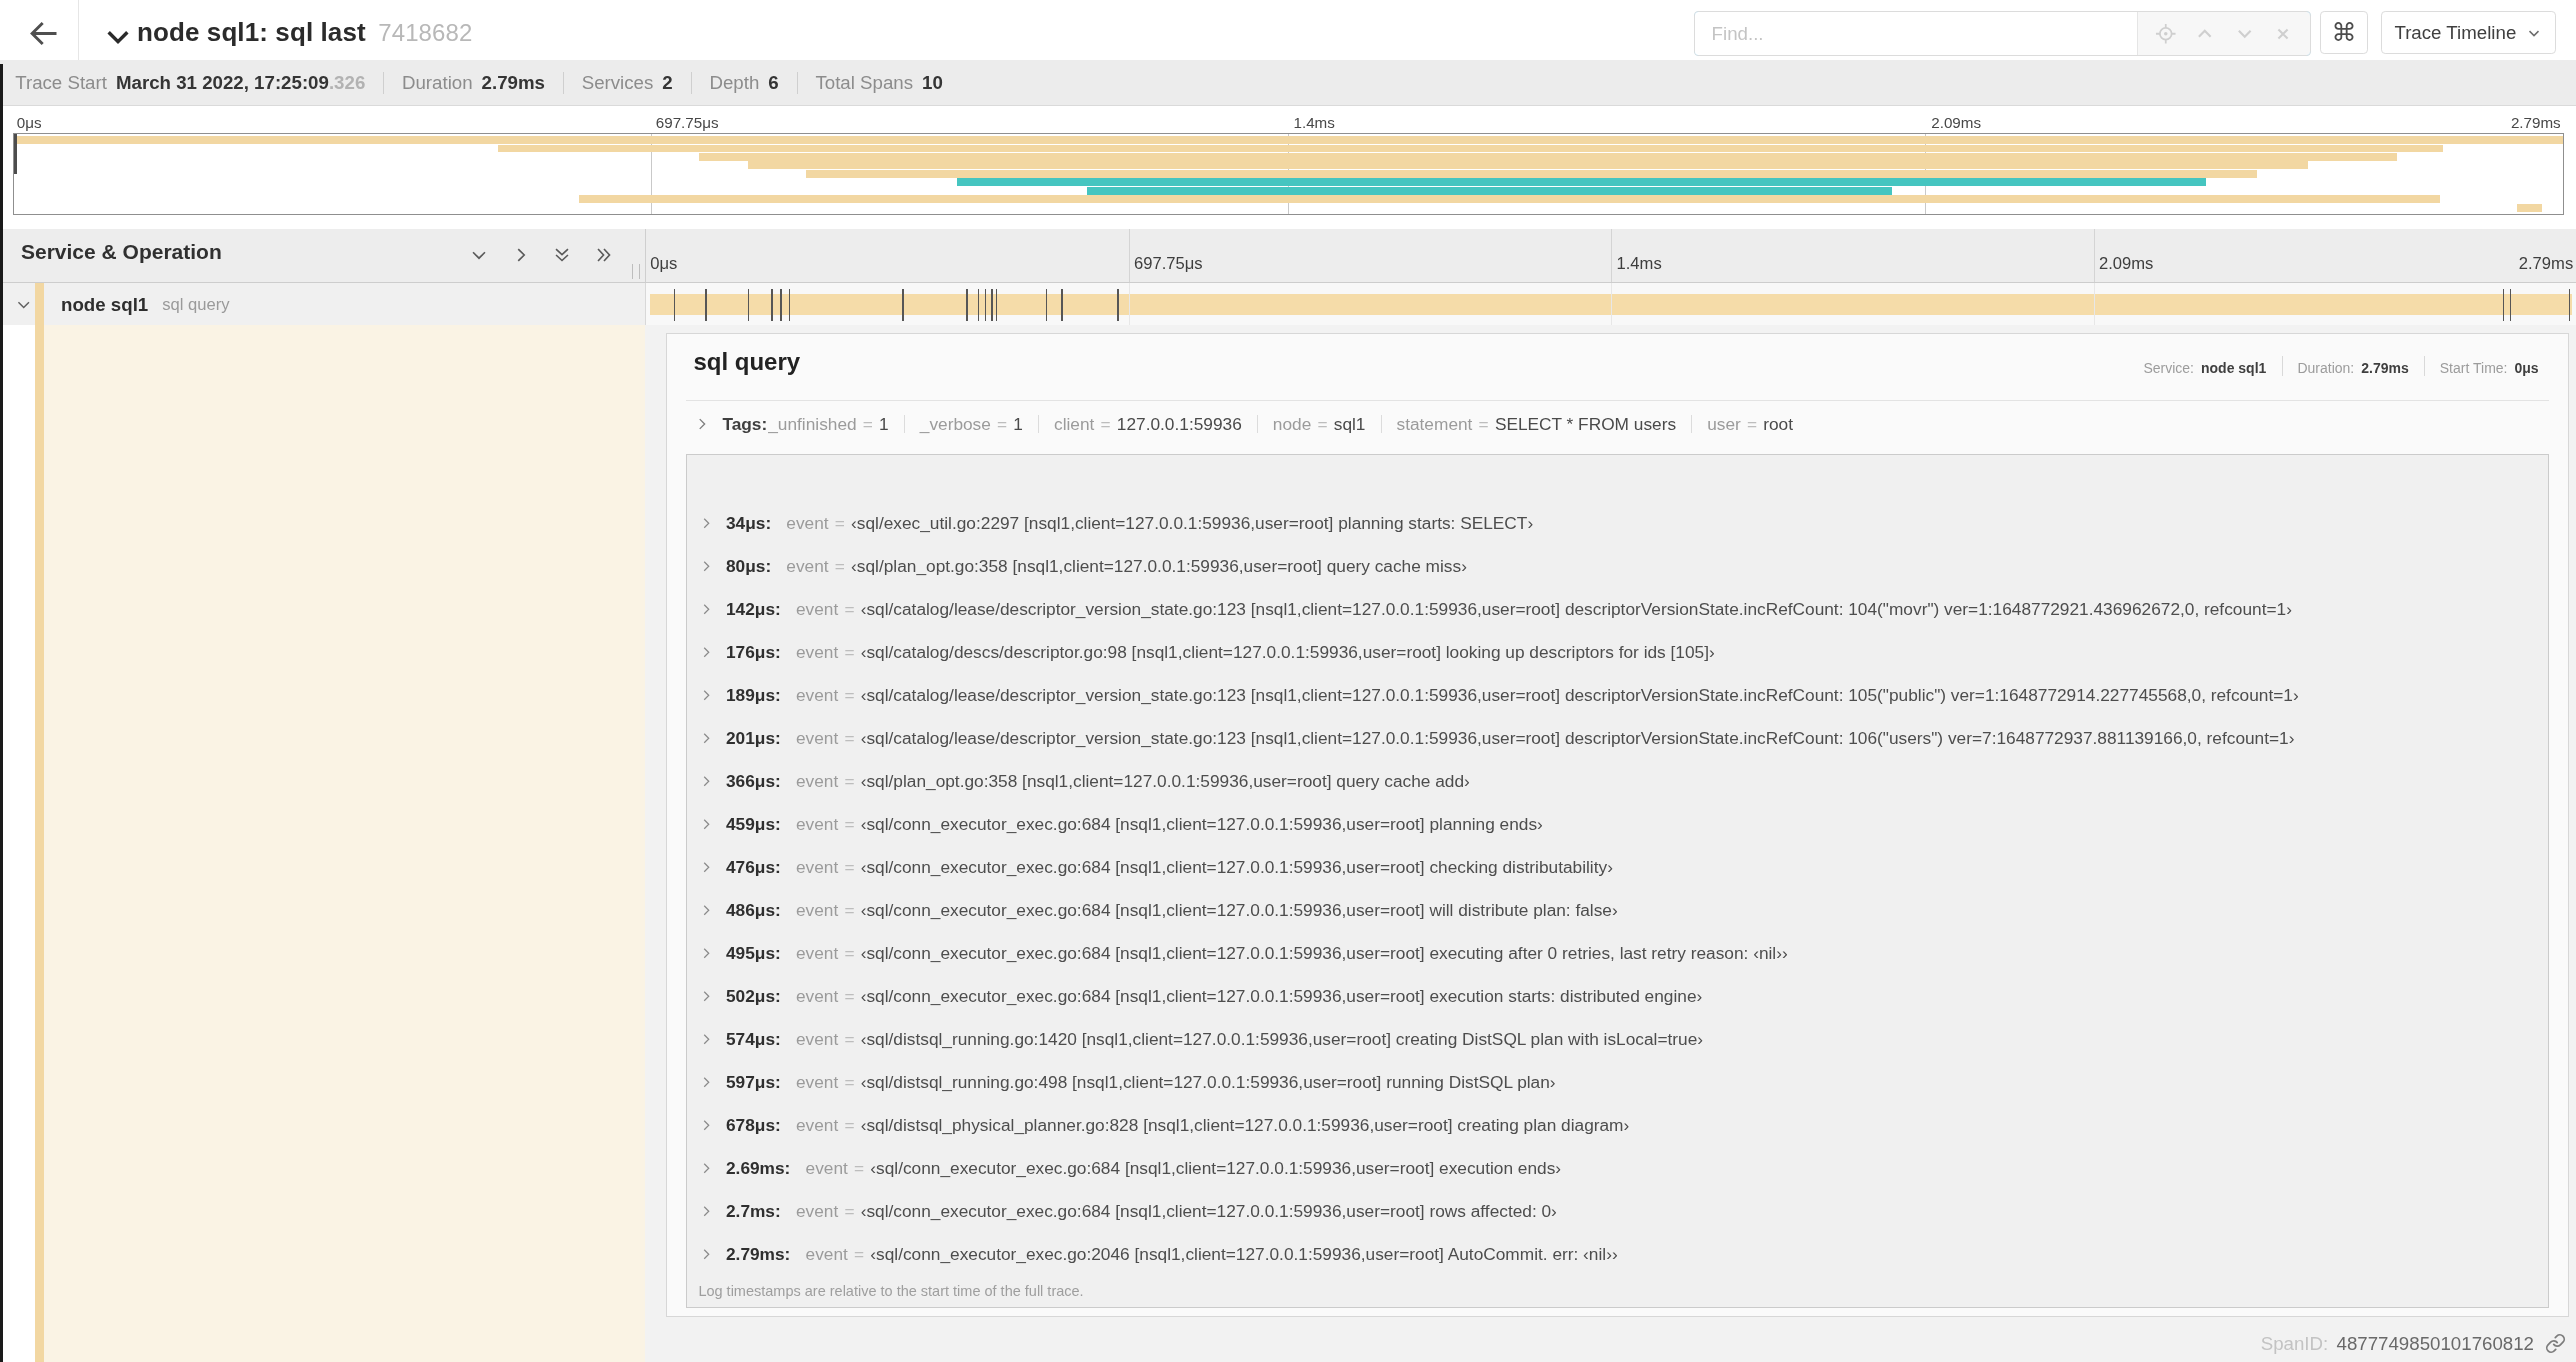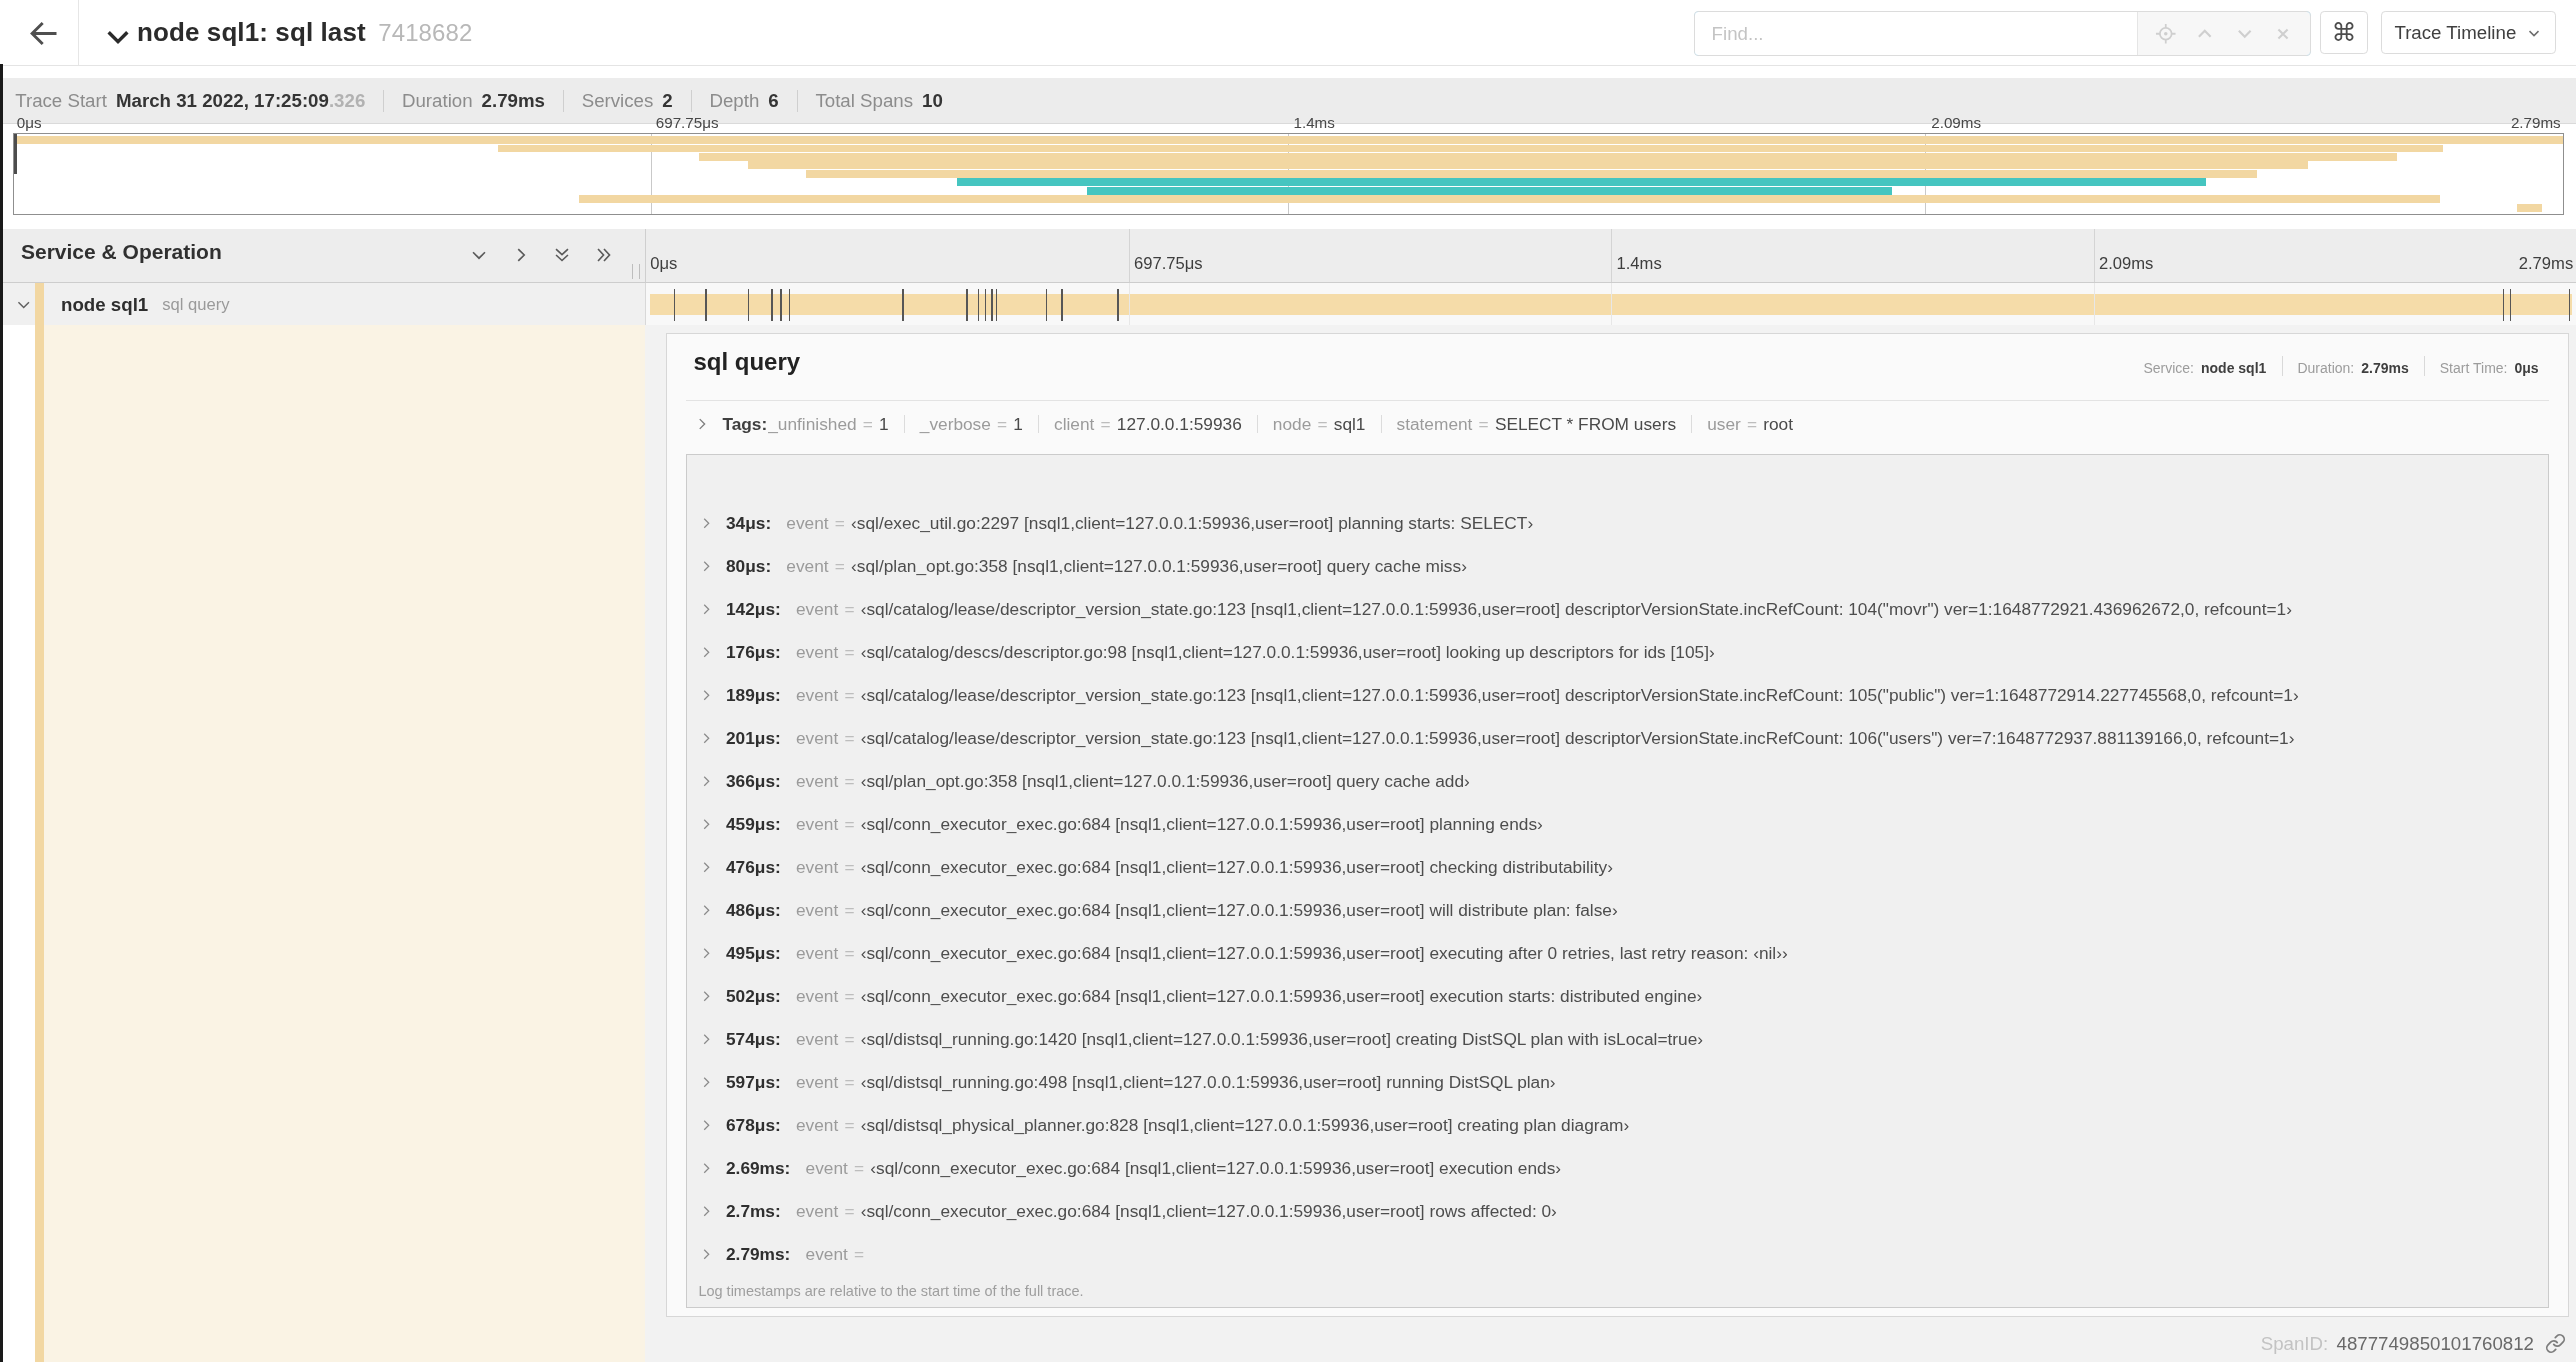--- a/index.html
+++ b/index.html
@@ -23,21 +23,21 @@
   .find-suffix{width:172px;background:#f7f7f7;border-left:0.7px solid #e5e5e5;display:flex;align-items:center;
     justify-content:space-evenly;}
   .sfx-btn{background:none;border:none;padding:0;cursor:pointer;}
   .kbd-btn{position:absolute;left:2320px;top:11px;width:48px;height:43px;border:0.7px solid #dcdcdc;border-radius:4.2px;
     background:#fff;font-size:25px;color:#4d4d4d;cursor:pointer;font-family:"DejaVu Sans",sans-serif;line-height:1;}
   .view-btn{position:absolute;left:2381px;top:11px;width:175px;height:43px;border:0.7px solid #dcdcdc;border-radius:4.2px;
     background:#fff;font-size:18.7px;color:#404040;cursor:pointer;display:flex;align-items:center;justify-content:center;
     gap:8.3px;font-family:inherit;}
 
   
-  .summary{position:absolute;top:78px;left:0;right:0;height:46px;background:#ececec;border-bottom:0.7px solid #dadada;
+  .summary{position:absolute;top:60px;left:0;right:0;height:46px;background:#ececec;border-bottom:0.7px solid #dadada;
     display:flex;align-items:center;padding-left:15.2px;font-size:18.7px;color:#8c8c8c;box-sizing:border-box;}
   .sum-item{display:flex;align-items:baseline;white-space:nowrap;}
   .sum-label{margin-right:9px;}
   .sum-value{color:#353535;font-weight:700;}
   .sum-suffix{color:#b2b2b2;font-weight:700;text-align:center;}
   .sum-sep{width:0.7px;height:22px;background:#cfcfcf;margin:0 18px;align-self:center;}
 
   
   .mm-labels{position:absolute;top:114px;left:12.5px;right:12.5px;height:18px;font-size:15.2px;color:#484848;}
   .mm-label{position:absolute;top:0;white-space:nowrap;}
@@ -573,20 +573,21 @@
               </div>
               <div class="log-row">
                 <span class="lr-chev">
                   <svg viewBox="0 0 24 24" width="16.6" height="16.6">
                     <polyline points="9 5.5 15.5 12 9 18.5" fill="none" stroke="#8a8a8a" stroke-width="1.8"></polyline>
                   </svg>
                 </span>
                 <b class="lr-time">2.79ms:</b>
                 <span class="lr-key">event</span>
                 <span class="lr-eq">=</span>
+                <span class="lr-val">‹sql/conn_executor_exec.go:2046 [nsql1,client=127.0.0.1:59936,user=root] AutoCommit. err: ‹nil››</span>
               </div>
             </div>
           <div class="logs-foot">Log timestamps are relative to the start time of the full trace.</div>
         </div>
       </div>
       <div class="spanid">
         <span class="spanid-label">SpanID:</span>
         <span class="spanid-value">4877749850101760812</span>
         <button class="link-btn">
           <span>

